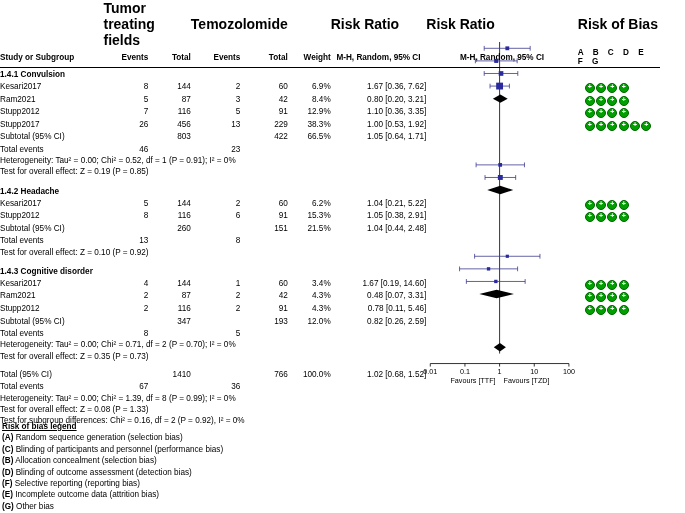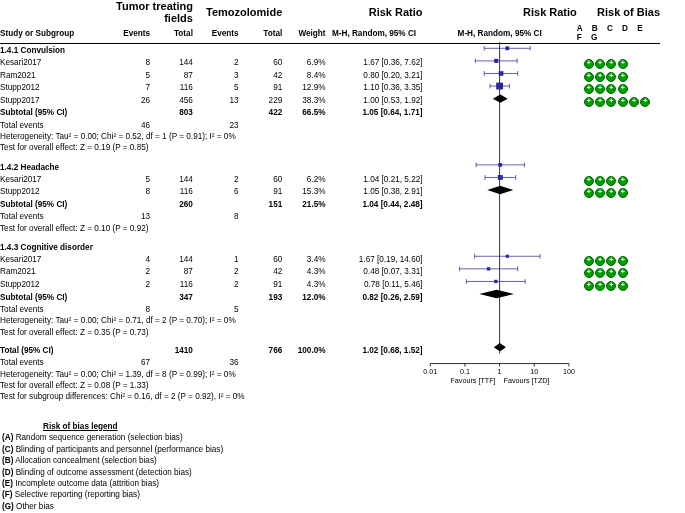--- a/index.html
+++ b/index.html
@@ -8,36 +8,36 @@
     font-family:"Liberation Sans", sans-serif;
     font-size:8.2px;color:#000;
     -webkit-font-smoothing:antialiased;
   }
   #wrap{position:relative;width:685px;height:513px;overflow:hidden;}
 
   
   table.forest{border-collapse:collapse;width:660px;margin:0;}
   .forest td,.forest th{padding:0;font-weight:normal;vertical-align:middle;}
 
-  .hdr-top td{font-weight:bold;text-align:right;font-size:11px;padding-bottom:0px;}
+  .hdr-top td{font-weight:bold;text-align:left;font-size:14px;padding-bottom:0px;}
   .hdr-sub td{font-weight:bold;font-size:8.2px;border-bottom:1px solid #000;padding-bottom:1px;}
 
   .c-study{width:108px;text-align:left;padding-left:1px;}
   .c-ev1{width:46px;text-align:right;padding-right:6px;}
   .c-tot1{width:44px;text-align:right;padding-right:6px;}
   .c-ev2{width:46px;text-align:right;padding-right:6px;}
   .c-tot2{width:44px;text-align:right;padding-right:6px;}
   .c-wt{width:44px;text-align:right;padding-right:4px;}
   .c-ci{width:100px;text-align:right;padding-right:8px;}
   .c-plot{width:160px;}
   .c-rob{width:86px;}
 
   tr.datarow td{height:12.6px;line-height:12.6px;}
   tr.grouprow td{height:13px;line-height:13px;font-weight:bold;}
-  tr.subtotal td{font-weight:bold;}
+  tr.subtotal td{font-weight:normal;}
   tr.statrow td{height:11.2px;line-height:11.2px;}
   tr.spacer td{height:7px;line-height:7px;}
 
   .bold{font-weight:bold;}
 
   
   .plotcell{position:relative;height:12.6px;}
 
   
   #gfx{position:absolute;left:0;top:0;width:685px;height:513px;pointer-events:none;}
@@ -48,21 +48,21 @@
     position:absolute;width:8px;height:8px;border-radius:50%;
     background:#00a000;border:1px solid #006400;top:2px;
   }
   .dot:after{
     content:"+";position:absolute;left:0;right:0;top:-2px;
     text-align:center;color:#fff;font-size:7px;line-height:9px;font-weight:bold;
   }
 
   
   .legend{position:absolute;left:2px;top:421px;width:400px;font-size:8.2px;line-height:11.4px;}
-  .legend .ttl{font-weight:bold;text-decoration:underline;margin-left:41px;}
+  .legend .ttl{font-weight:bold;text-decoration:underline;}
   .legend .item b{font-weight:bold;}
 </style>
 </head>
 <body>
 
 <div id="wrap">
 
   <table class="forest" id="tbl">
     <tbody id="tbody">
         <tr class="hdr-top">
@@ -465,19 +465,19 @@
       <text x="503.59375" y="382.546875" text-anchor="start" font-size="7.2" font-family="&quot;Liberation Sans&quot;, sans-serif" fill="#000">Favours [TZD]</text>
     </svg>
 
   <div class="legend">
     <div class="ttl">Risk of bias legend</div>
     <div id="legend-items">
         <div class="item"><b>(A)</b> <span>Random sequence generation (selection bias)</span></div>
         <div class="item"><b>(C)</b> <span>Blinding of participants and personnel (performance bias)</span></div>
         <div class="item"><b>(B)</b> <span>Allocation concealment (selection bias)</span></div>
         <div class="item"><b>(D)</b> <span>Blinding of outcome assessment (detection bias)</span></div>
+        <div class="item"><b>(F)</b> <span>Selective reporting (reporting bias)</span></div>
         <div class="item"><b>(E)</b> <span>Incomplete outcome data (attrition bias)</span></div>
-        <div class="item"><b>(F)</b> <span>Selective reporting (reporting bias)</span></div>
         <div class="item"><b>(G)</b> <span>Other bias</span></div>
       </div>
   </div>
 
 </div>
 
 </body></html>

